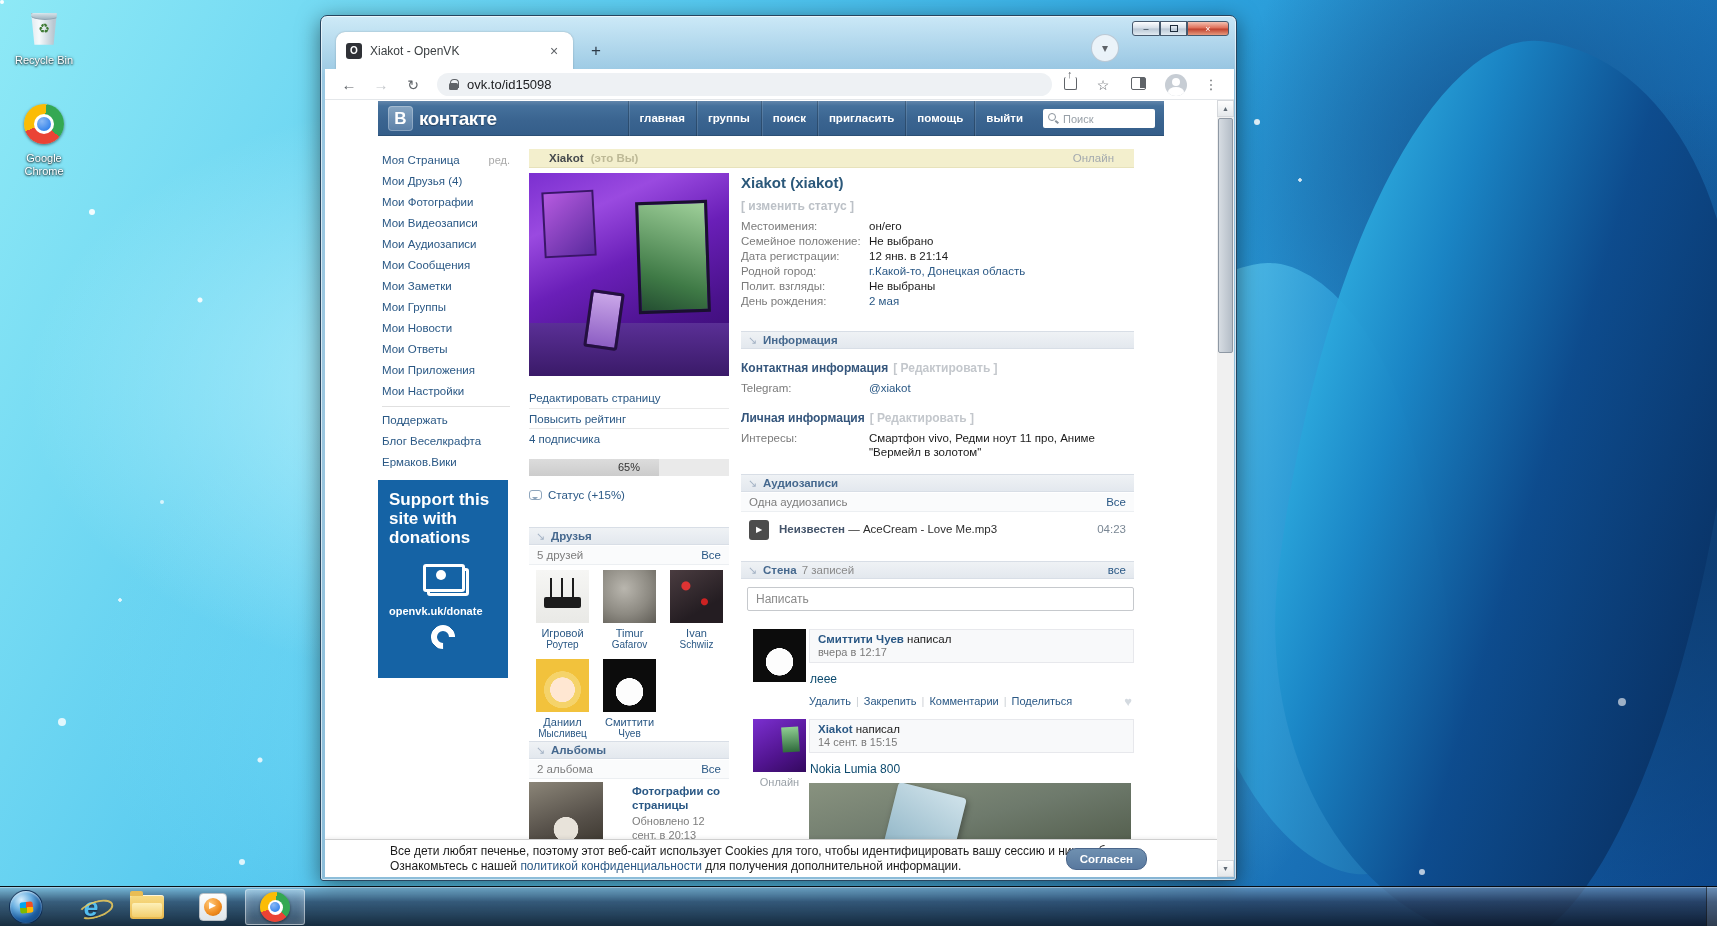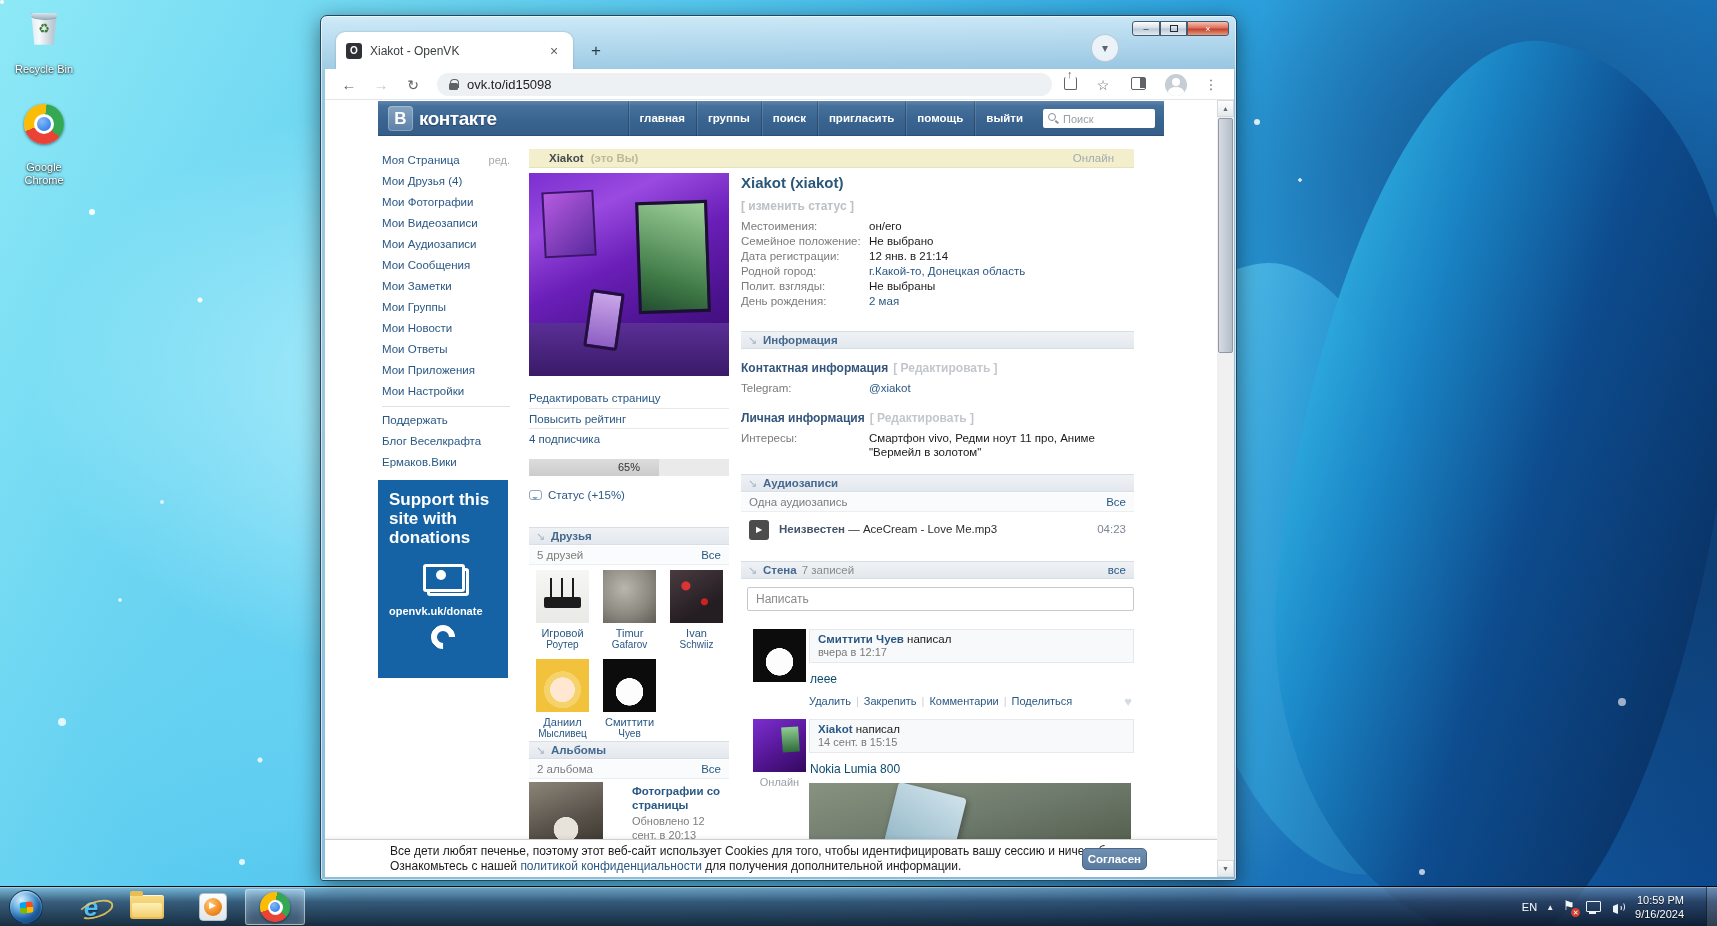--- a/index.html
+++ b/index.html
@@ -26,21 +26,21 @@
 #hair2{left:1180px;top:260px;width:260px;height:620px;transform:rotate(-14deg);
   background:linear-gradient(115deg,#7fe4fa 0%,#2f9fd9 45%,#11508f 100%);
   border-radius:55% 45% 50% 50%/65% 35% 60% 40%;opacity:.85}
 #sparks{left:0;top:0;width:4px;height:4px;border-radius:50%;background:rgba(255,255,255,.95);
   box-shadow:90px 210px 0 1px rgba(255,255,255,.9),160px 500px 0 0 rgba(255,255,255,.7),
   60px 720px 0 2px rgba(255,255,255,.8),240px 860px 0 1px rgba(255,255,255,.8),
   1255px 120px 0 1px rgba(255,255,255,.85),1620px 700px 0 2px rgba(255,255,255,.6),
   1420px 870px 0 1px rgba(255,255,255,.7)}
 
 .dicon{width:72px;text-align:center;color:#fff;font-size:11px;cursor:default}
-.dicon .lbl{text-shadow:0 1px 2px rgba(0,0,0,.85),0 0 3px rgba(0,0,0,.6);line-height:1.2;margin-top:17px}
+.dicon .lbl{text-shadow:0 1px 2px rgba(0,0,0,.85),0 0 3px rgba(0,0,0,.6);line-height:1.2;margin-top:8px}
 .bin{width:32px;height:38px;margin:0 auto;position:relative;
   background:linear-gradient(90deg,#d9e4ea,#f6fafc 35%,#b9c7d1 80%);
   clip-path:polygon(10% 14%,90% 14%,80% 97%,20% 97%)}
 .bin:before{content:"";position:absolute;left:2px;top:2px;width:28px;height:8px;border-radius:50%;
   background:linear-gradient(#eef6fa,#9fb4c0);border:1px solid #8fa3b0}
 .bin:after{content:"♻";position:absolute;left:0;right:0;top:13px;font-size:13px;color:#3f7a34}
 .chrome-ball{width:40px;height:40px;border-radius:50%;margin:0 auto;position:relative;
   background:conic-gradient(from 130deg,#ea4335 0 33%,#fbbc05 33% 66%,#34a853 66% 100%);
   box-shadow:0 1px 3px rgba(0,0,0,.5)}
 .chrome-ball:before{content:"";position:absolute;left:50%;top:50%;width:20px;height:20px;margin:-10px 0 0 -10px;
@@ -201,22 +201,22 @@
 .p-online{position:absolute;left:428px;width:53px;text-align:center;font-size:11px;color:#9aa1a8}
 .p-photo{margin-top:7px;width:322px;height:58px;overflow:hidden;position:relative;cursor:pointer;
   background:linear-gradient(165deg,#88927f,#6e7a6c 55%,#55604f)}
 .p-photo .nokiabox{position:absolute;left:78px;top:6px;width:70px;height:90px;transform:rotate(14deg);
   background:linear-gradient(200deg,#cfe2ea,#9fc0cf 60%,#7fa3b4);border-radius:4px;box-shadow:2px 2px 6px rgba(0,0,0,.35)}
 
 #cookie{left:0;top:739px;width:892px;height:38px;background:#fff;border-top:1px solid #cfcfcf;
   box-shadow:0 -1px 4px rgba(0,0,0,.08);padding:4px 0 0 65px;font-size:12px;color:#1a1a1a}
 #cookie .ln{line-height:15px}
 #cookie .lk{color:#2a5885;cursor:pointer}
-#agree{position:absolute;right:70px;top:8px;height:22px;padding:0 5px;font-size:11.5px;font-weight:bold;color:#fff;
-  background:linear-gradient(#6f90b0,#59799f);border:1px solid #49658a;border-radius:5px;cursor:pointer}
+#agree{position:absolute;right:70px;top:8px;height:22px;padding:0 13px;font-size:11.5px;font-weight:bold;color:#fff;
+  background:linear-gradient(#6f90b0,#59799f);border:1px solid #49658a;border-radius:10px;cursor:pointer}
 
 #sbar{left:892px;top:0;width:17px;height:777px;background:#f0f0f0;position:absolute}
 .sbtn{position:absolute;left:0;width:17px;height:17px;background:linear-gradient(#fefefe,#e5e8eb);border:1px solid #d5d8dc;
   font-size:7px;color:#606a74;text-align:center;line-height:15px}
 #sthumb{position:absolute;left:1px;top:18px;width:15px;height:235px;border:1px solid #8e98a4;border-radius:2px;
   background:linear-gradient(90deg,#d6dce2,#b4bdc7)}
 
 #taskbar{left:0;top:886px;width:1717px;height:40px;
   background:linear-gradient(180deg,rgba(140,170,200,.55),rgba(45,65,95,.8) 38%,rgba(14,24,40,.88));
   border-top:1px solid rgba(0,0,0,.65);box-shadow:inset 0 1px 0 rgba(255,255,255,.3)}
@@ -551,28 +551,14 @@
     </div>
   <div class="abs tico" style="left:130px">
       <span class="folder"></span>
     </div>
   <div class="abs tico" style="left:196px">
       <span class="wmp"></span>
     </div>
   <div class="abs" id="chrome-task">
       <div class="chrome-ball"></div>
     </div>
-  <div class="abs" id="tray">
-    <span class="lang">EN</span>
-    <span class="up">▲</span>
-    <span class="flagic"></span>
-    <span class="netic"></span>
-    <span class="spk">
-        <i></i>
-      </span>
-    <div id="clock">
-      <div>10:59 PM</div>
-      <div>9/16/2024</div>
-    </div>
-    <span style="width:10px"></span>
-  </div>
   <div id="showdesk"></div>
 </div>
 
 </body></html>

